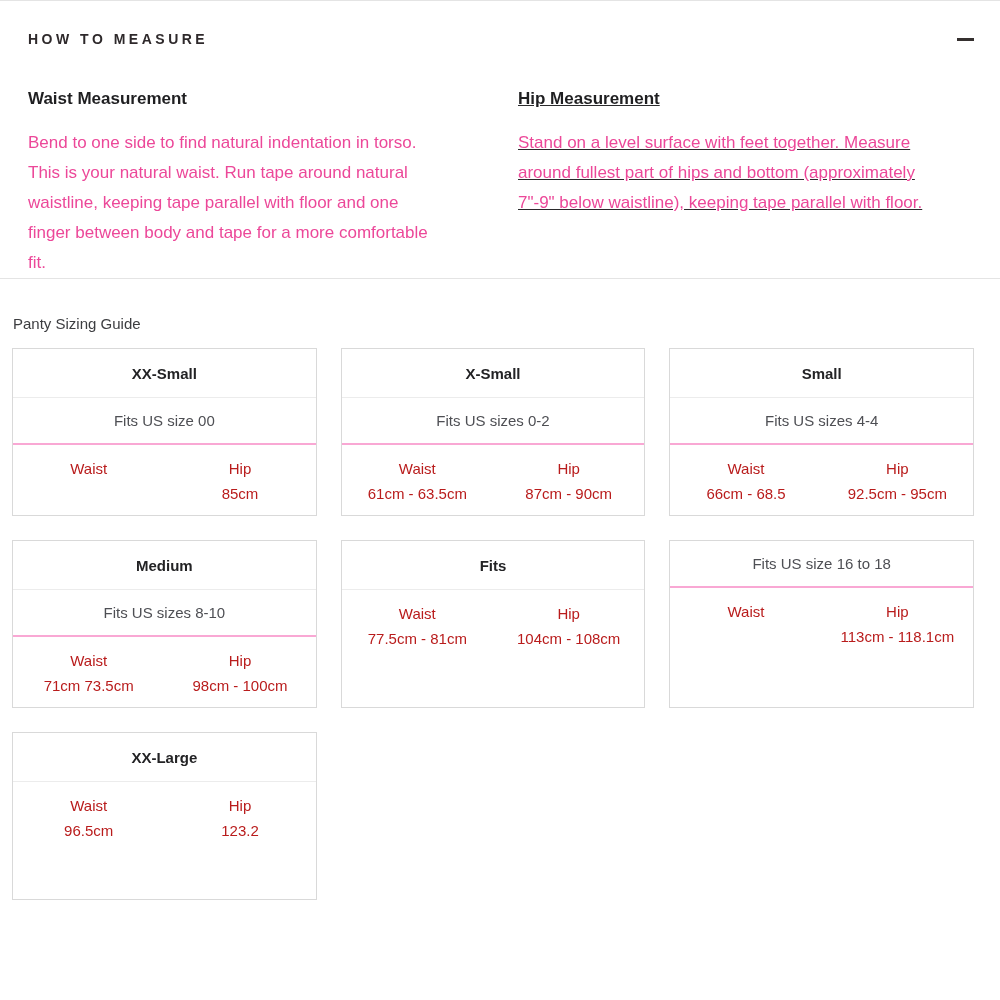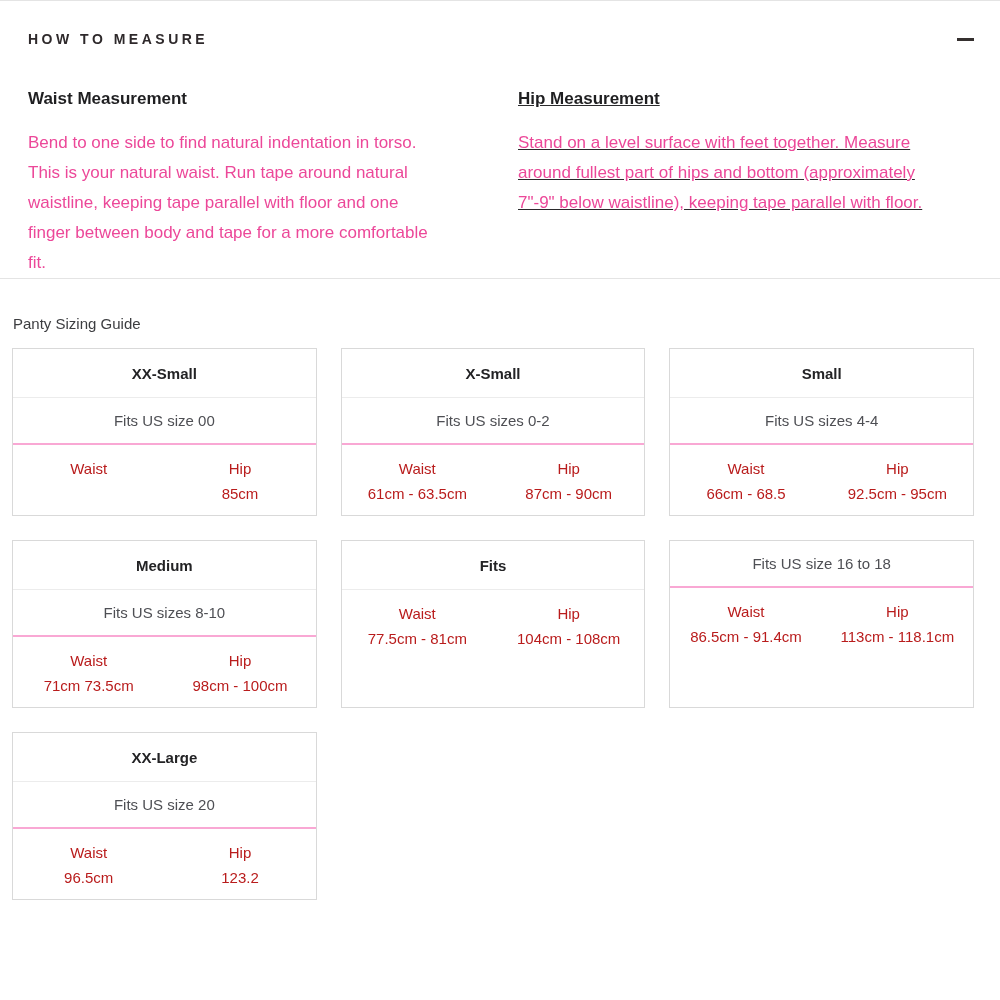--- a/index.html
+++ b/index.html
@@ -239,32 +239,30 @@
             <div class="mvalue">104cm - 108cm</div>
           </div>
         </div>
       </div>
 
       <div class="card">
         <div class="card-fits">Fits US size 16 to 18</div>
         <div class="card-measure">
           <div class="mcol">
             <div class="mlabel">Waist</div>
-            <div class="mvalue">86.5cm - 91.4cm</div>
           </div>
           <div class="mcol">
             <div class="mlabel">Hip</div>
             <div class="mvalue">113cm - 118.1cm</div>
           </div>
         </div>
       </div>
 
       <div class="card">
         <div class="card-title">XX-Large</div>
-        <div class="card-fits">Fits US size 20</div>
         <div class="card-measure">
           <div class="mcol">
             <div class="mlabel">Waist</div>
             <div class="mvalue">96.5cm</div>
           </div>
           <div class="mcol">
             <div class="mlabel">Hip</div>
             <div class="mvalue">123.2</div>
           </div>
         </div>

